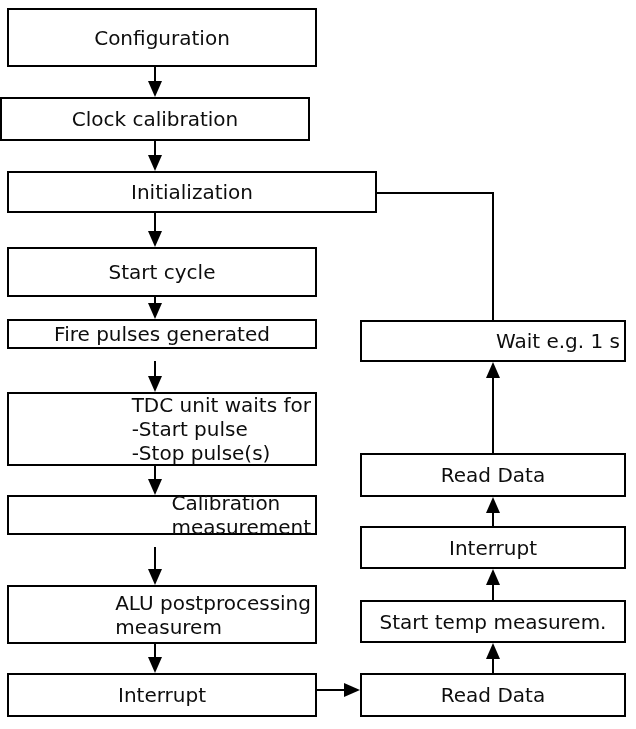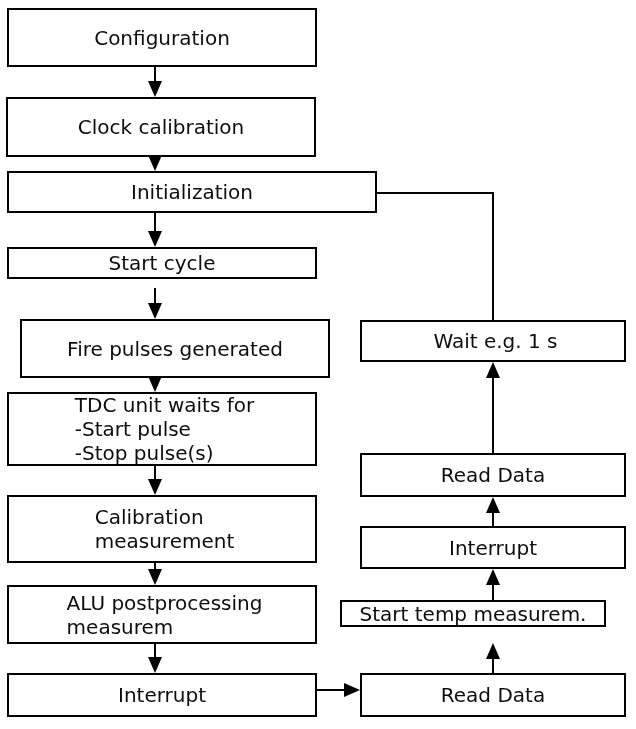--- a/index.html
+++ b/index.html
@@ -20,21 +20,21 @@
     color:#000000;
   }
   .node .label{
     font-size:20px;
     line-height:24px;
     white-space:pre-line;
     color:#0d0d0d;
   }
   .node.center{justify-content:center;}
   .node.center .label{text-align:left;}
-  .node.leftalign{justify-content:center;padding-left:9px;padding-right:4px;}
+  .node.leftalign{justify-content:flex-end;padding-left:9px;padding-right:4px;}
   #wires{
     position:absolute;
     left:0;top:0;width:636px;height:729px;
     pointer-events:none;
   }
   #wires line, #wires polyline{
     stroke:#000000;stroke-width:2;fill:none;
   }
   #wires polygon{fill:#000000;stroke:none;}
 </style>
@@ -103,43 +103,43 @@
     <g>
       <polyline points="493,320 493,193 330,193"></polyline>
         <polygon points="333,186 333,200 317,193"></polygon>
     </g>
   </svg>
 
   <div class="node center" style="left:7px;top:8px;width:310px;height:59px">
     <span class="label">Configuration</span>
   </div>
 
-  <div class="node center" style="left:6px;top:97px;width:310px;height:60px">
+  <div class="node center" style="left:0;top:97px;width:310px;height:44px">
     <span class="label">Clock calibration</span>
   </div>
 
   <div class="node center" style="left:7px;top:171px;width:370px;height:42px">
     <span class="label">Initialization</span>
   </div>
 
-  <div class="node center" style="left:7px;top:247px;width:310px;height:32px">
+  <div class="node center" style="left:7px;top:247px;width:310px;height:50px">
     <span class="label">Start cycle</span>
   </div>
 
-  <div class="node center" style="left:20px;top:319px;width:310px;height:59px">
+  <div class="node center" style="left:7px;top:319px;width:310px;height:30px">
     <span class="label">Fire pulses generated</span>
   </div>
 
   <div class="node leftalign" style="left:7px;top:392px;width:310px;height:74px">
     <span class="label">TDC unit waits for
 -Start pulse
 -Stop pulse(s)</span>
   </div>
 
-  <div class="node leftalign" style="left:7px;top:495px;width:310px;height:68px">
+  <div class="node leftalign" style="left:7px;top:495px;width:310px;height:40px">
     <span class="label">Calibration
 measurement</span>
   </div>
 
   <div class="node leftalign" style="left:7px;top:585px;width:310px;height:59px">
     <span class="label">ALU postprocessing
 measurem</span>
   </div>
 
   <div class="node center" style="left:7px;top:673px;width:310px;height:44px">
@@ -151,21 +151,21 @@
   </div>
 
   <div class="node center" style="left:360px;top:453px;width:266px;height:44px">
     <span class="label">Read Data</span>
   </div>
 
   <div class="node center" style="left:360px;top:526px;width:266px;height:43px">
     <span class="label">Interrupt</span>
   </div>
 
-  <div class="node center" style="left:340px;top:600px;width:266px;height:27px">
+  <div class="node center" style="left:360px;top:600px;width:266px;height:43px">
     <span class="label">Start temp measurem.</span>
   </div>
 
   <div class="node center" style="left:360px;top:673px;width:266px;height:44px">
     <span class="label">Read Data</span>
   </div>
 
 </div>
 
 </body></html>

